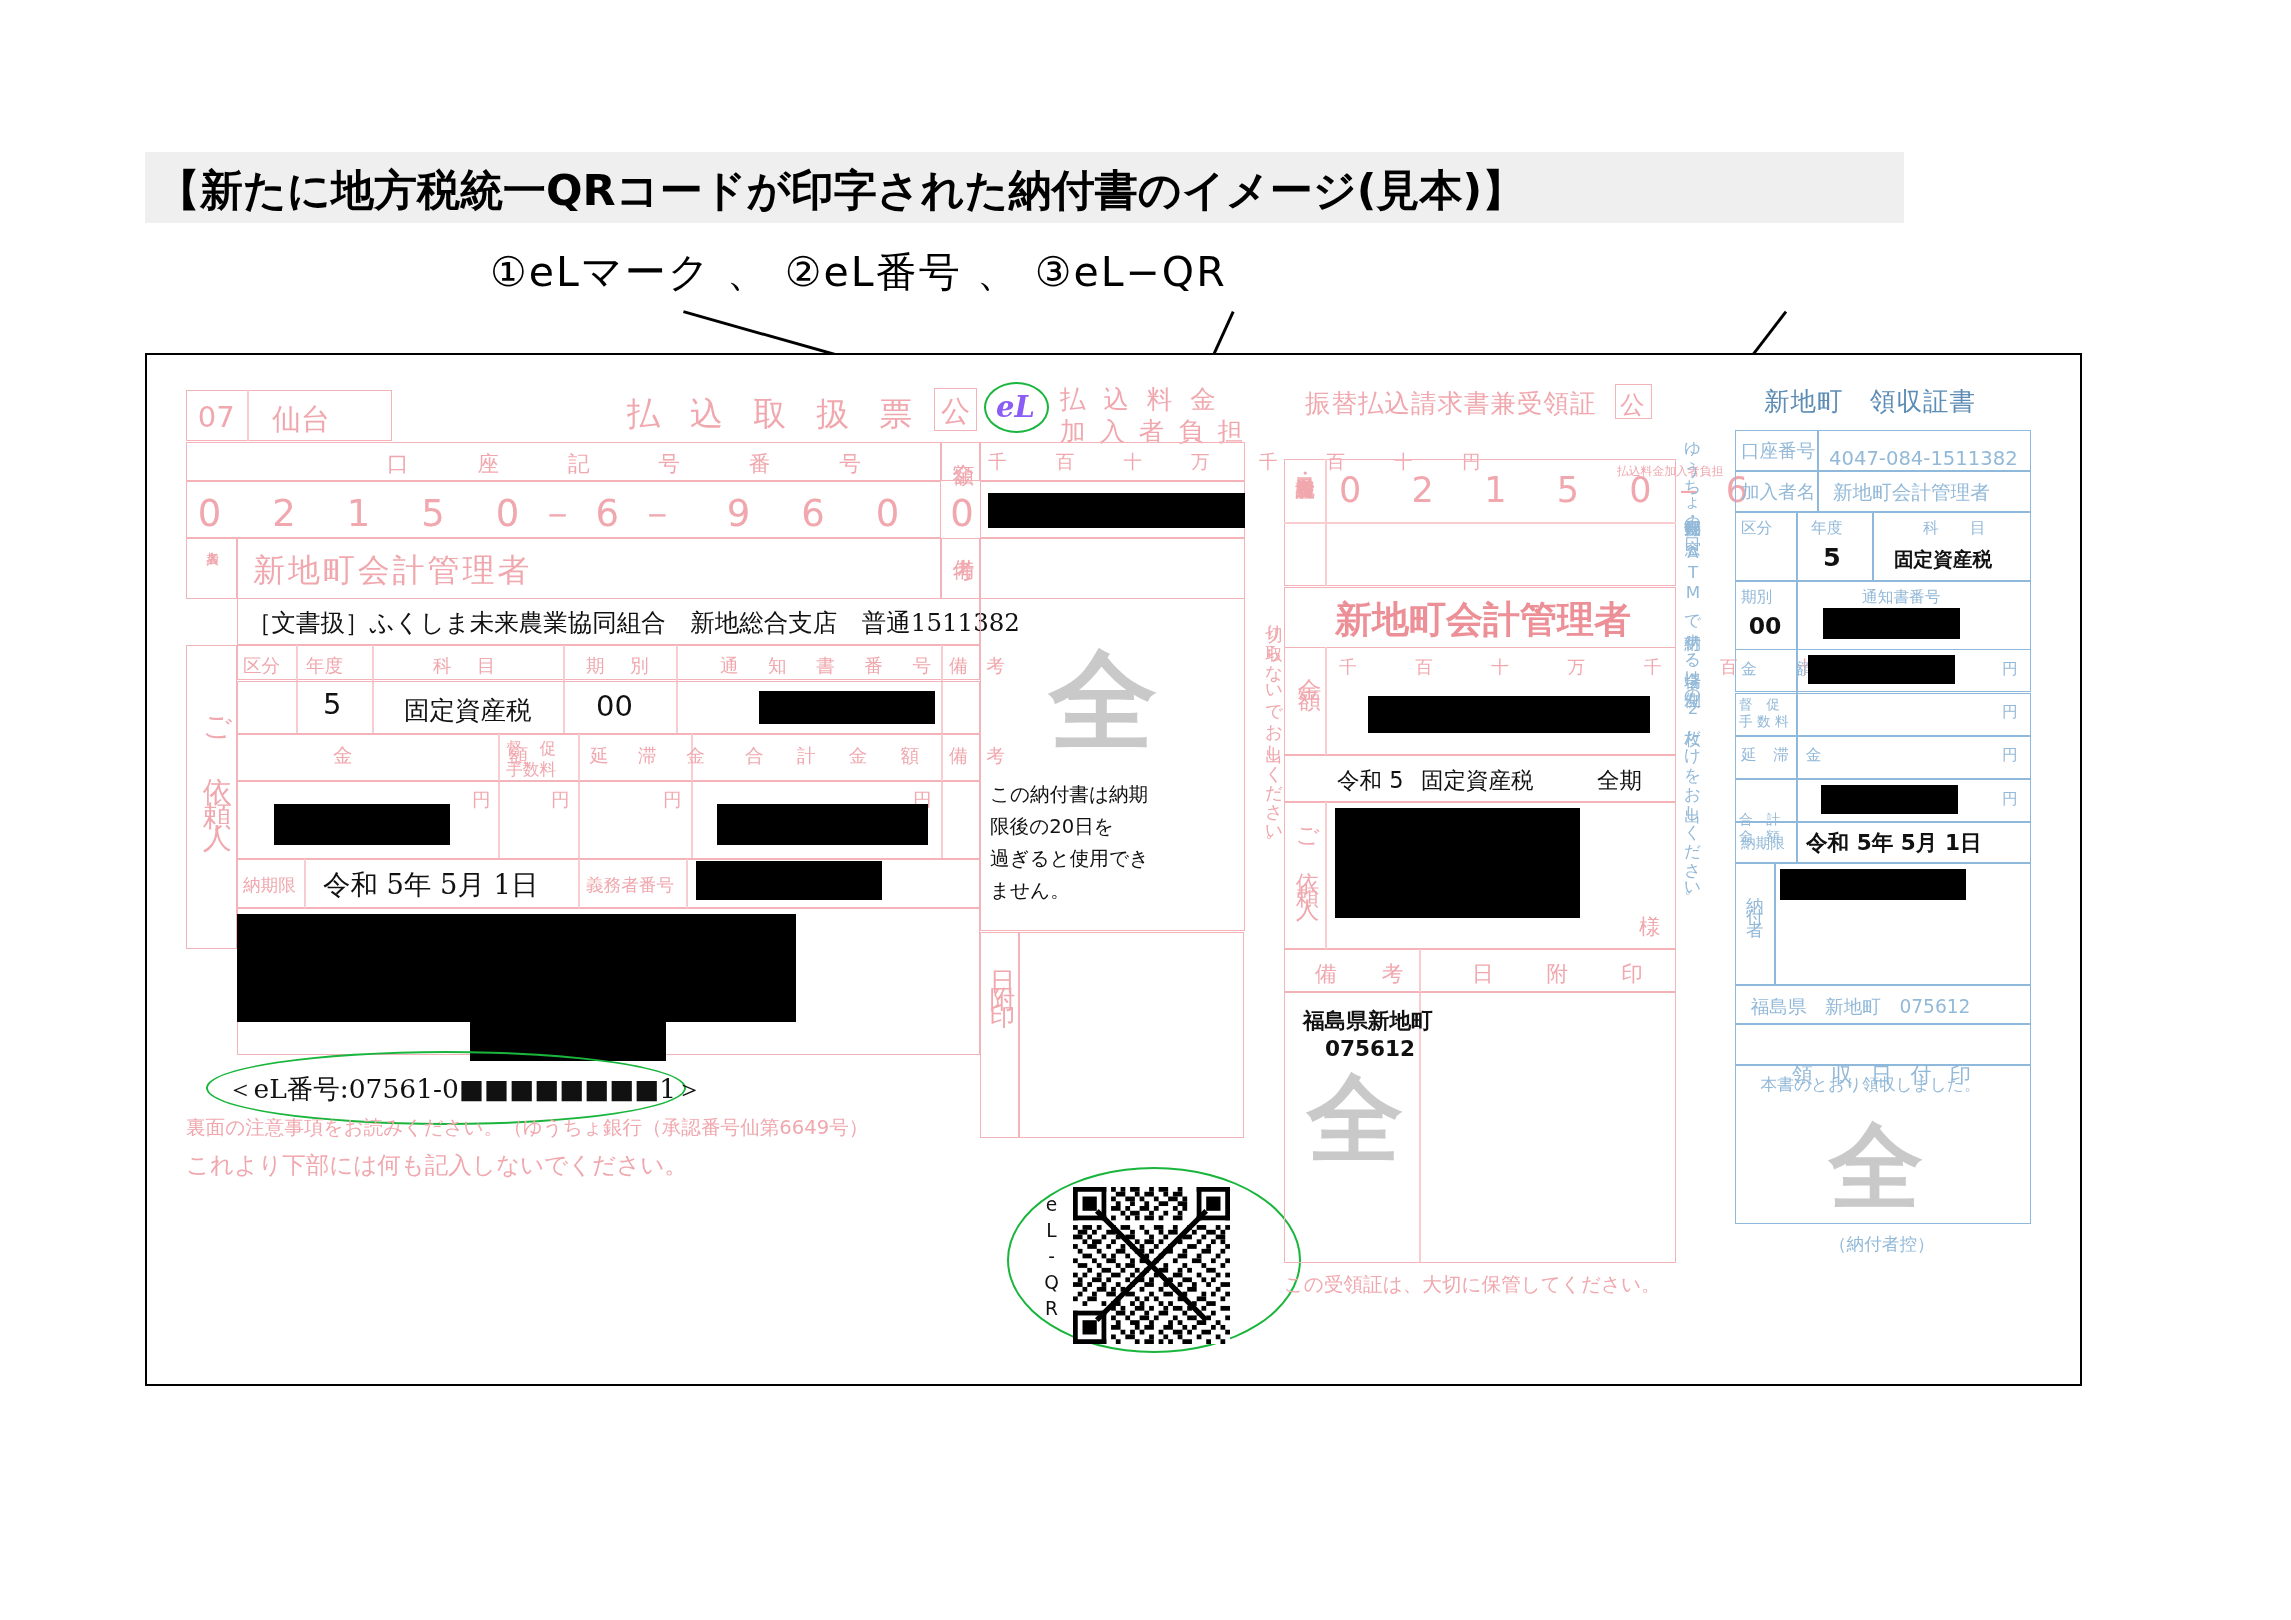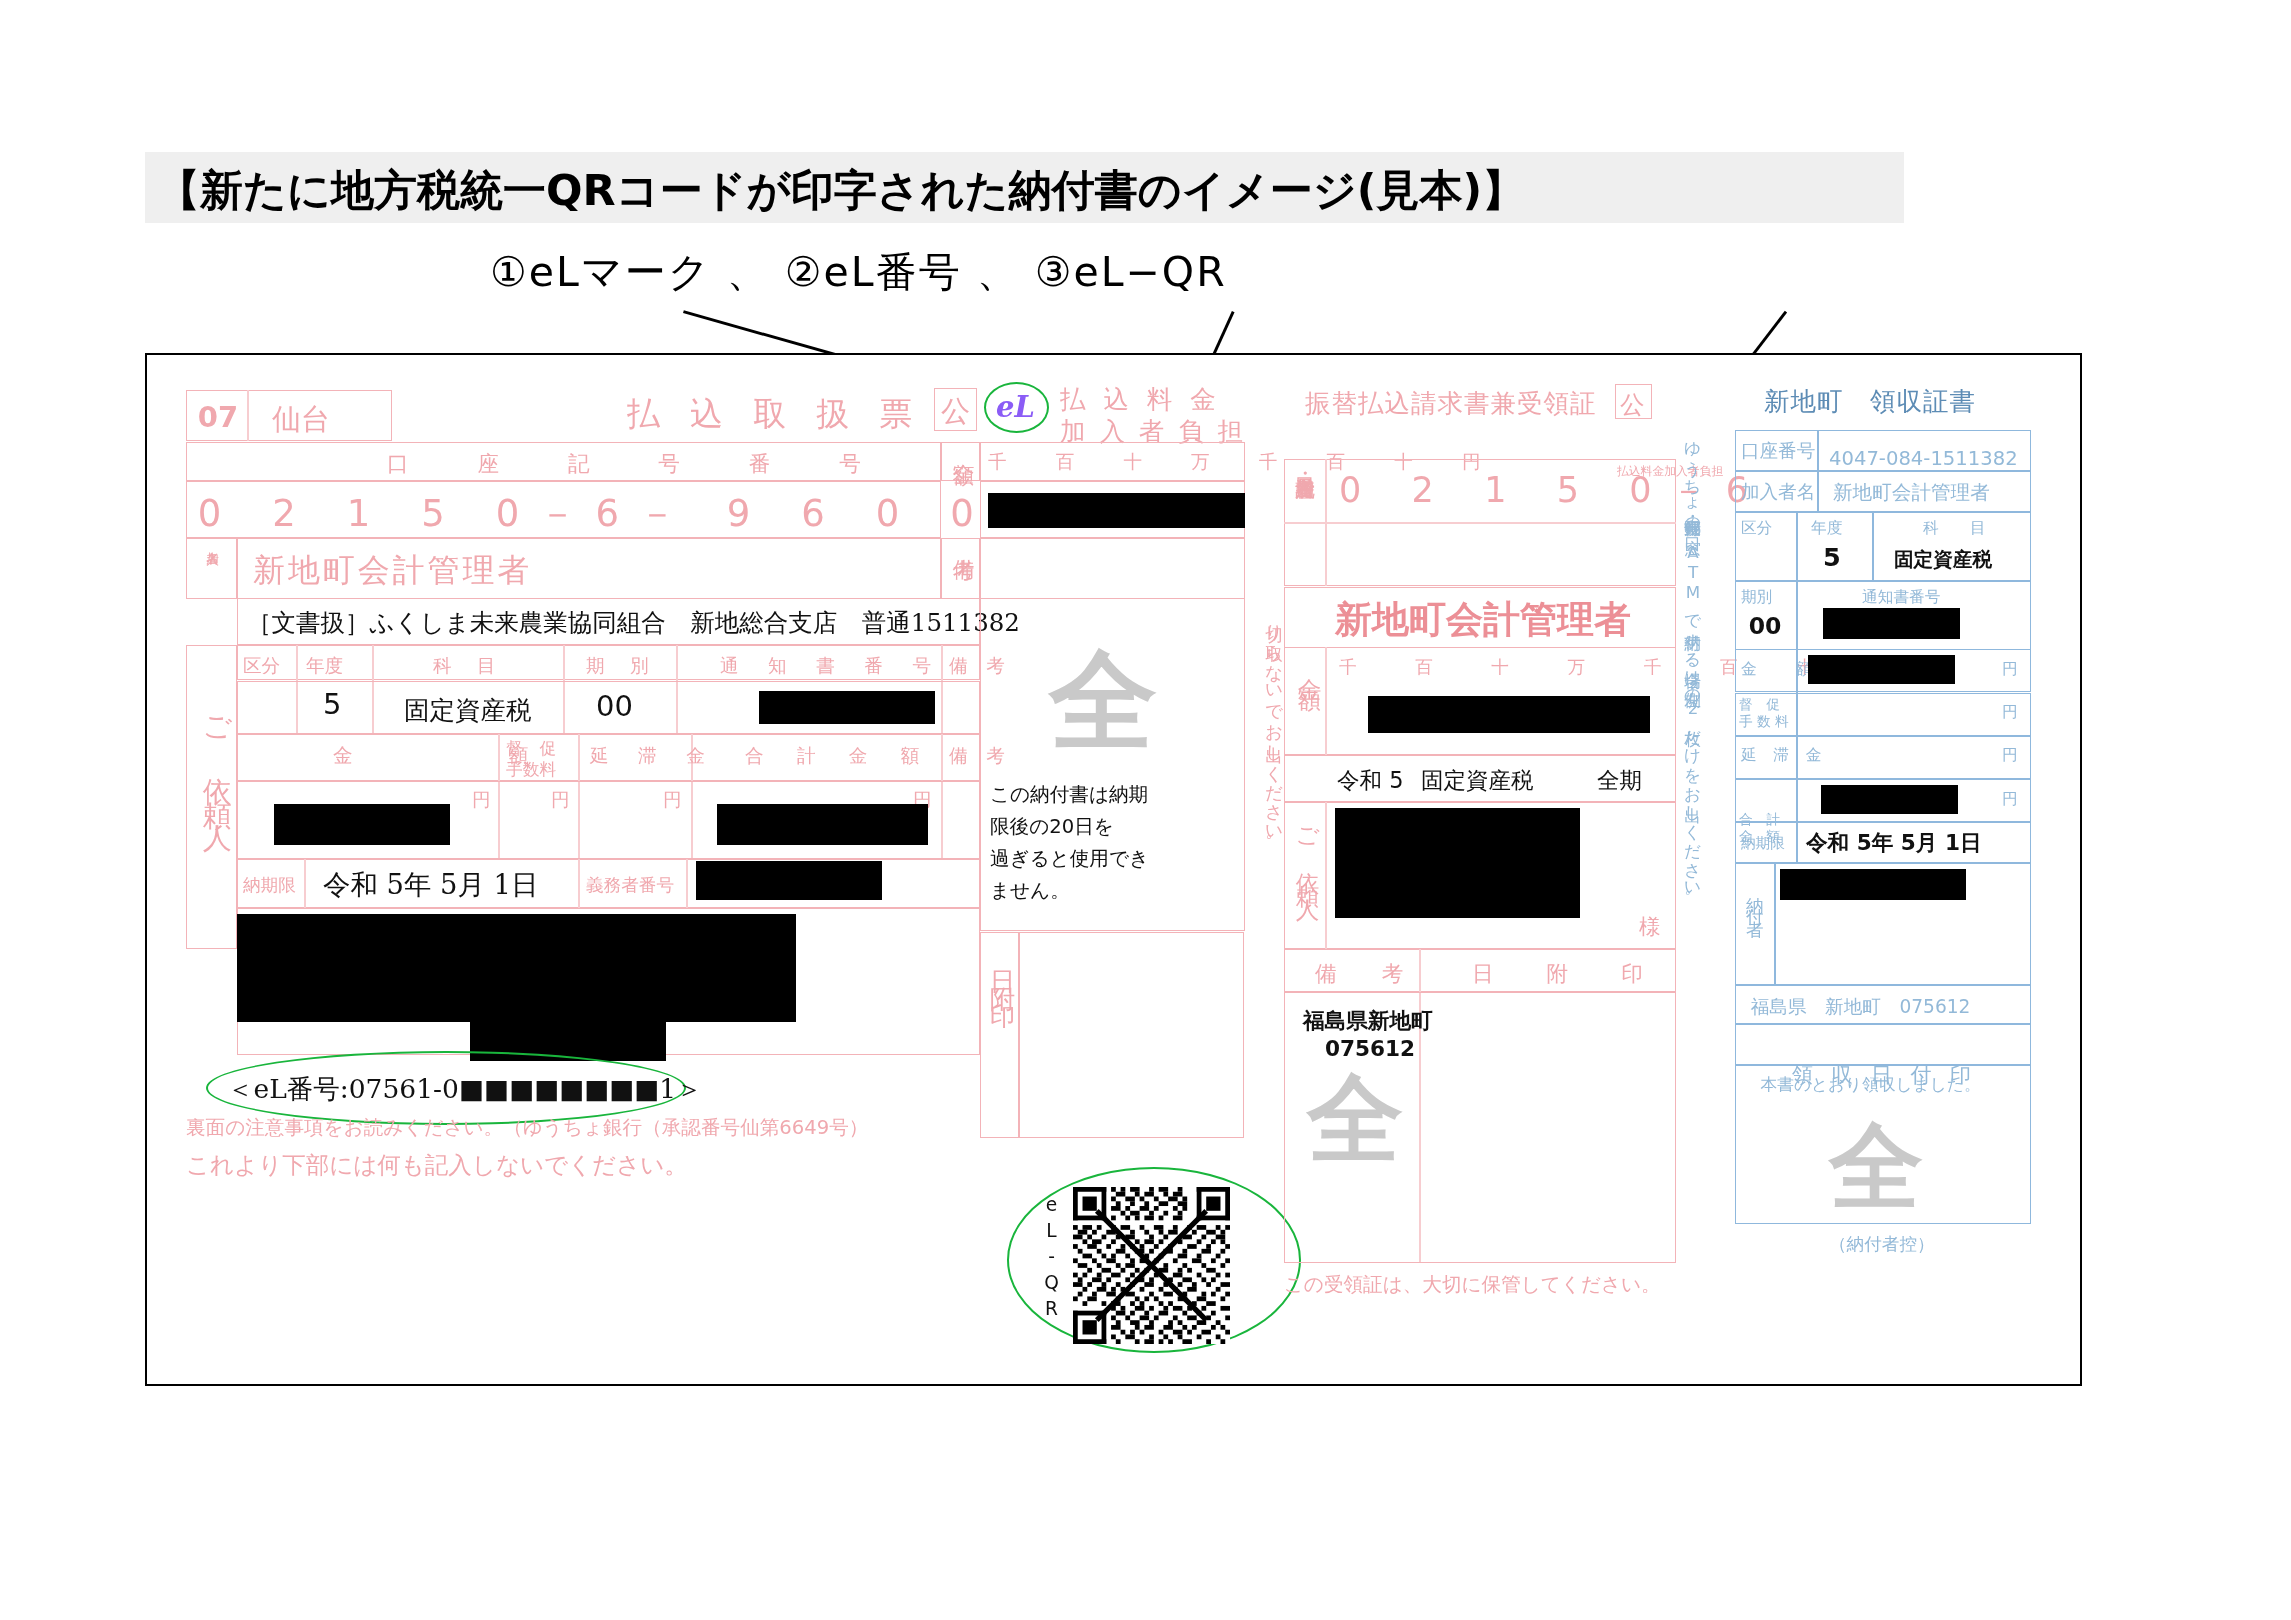--- a/index.html
+++ b/index.html
@@ -57,21 +57,21 @@
     <line x1="1822" y1="318" x2="1165" y2="1175" stroke="#000" stroke-width="3"></line>
     <polygon points="1165,1175 1176,1150 1190,1163" fill="#000"></polygon>
   </svg>
 
   <div id="frame">
 
     <div id="slipL">
 
       <div class="l-border" style="left:0;top:17.6px;width:206px;height:51px;"></div>
       <div class="l-thin" style="left:61px;top:17.6px;width:2px;height:51px;"></div>
-      <div class="fld pink" style="left:11.8px;top:27.4px;font-size:29px;font-weight:bold;">07</div>
+      <div class="fld pink" style="left:11.8px;top:27.4px;font-size:29px;">07</div>
       <div class="fld pink" style="left:86px;top:27.4px;font-size:29px;">仙台</div>
 
       <div class="fld pink" style="left:441px;top:19.6px;font-size:33px;letter-spacing:9.8px;">払 込 取 扱 票</div>
 
       <div class="l-border" style="left:748px;top:15.7px;width:43px;height:43px;"></div>
       <div class="fld pink" style="left:755px;top:19.6px;font-size:29px;">公</div>
 
       <div class="greenring" style="left:798px;top:9.8px;width:65px;height:51px;"></div>
       <div class="fld" style="left:810px;top:17.6px;font-size:29px;font-style:italic;font-weight:bold;font-family:'DejaVu Serif',serif;color:#8b5cf6;">eL</div>
 

